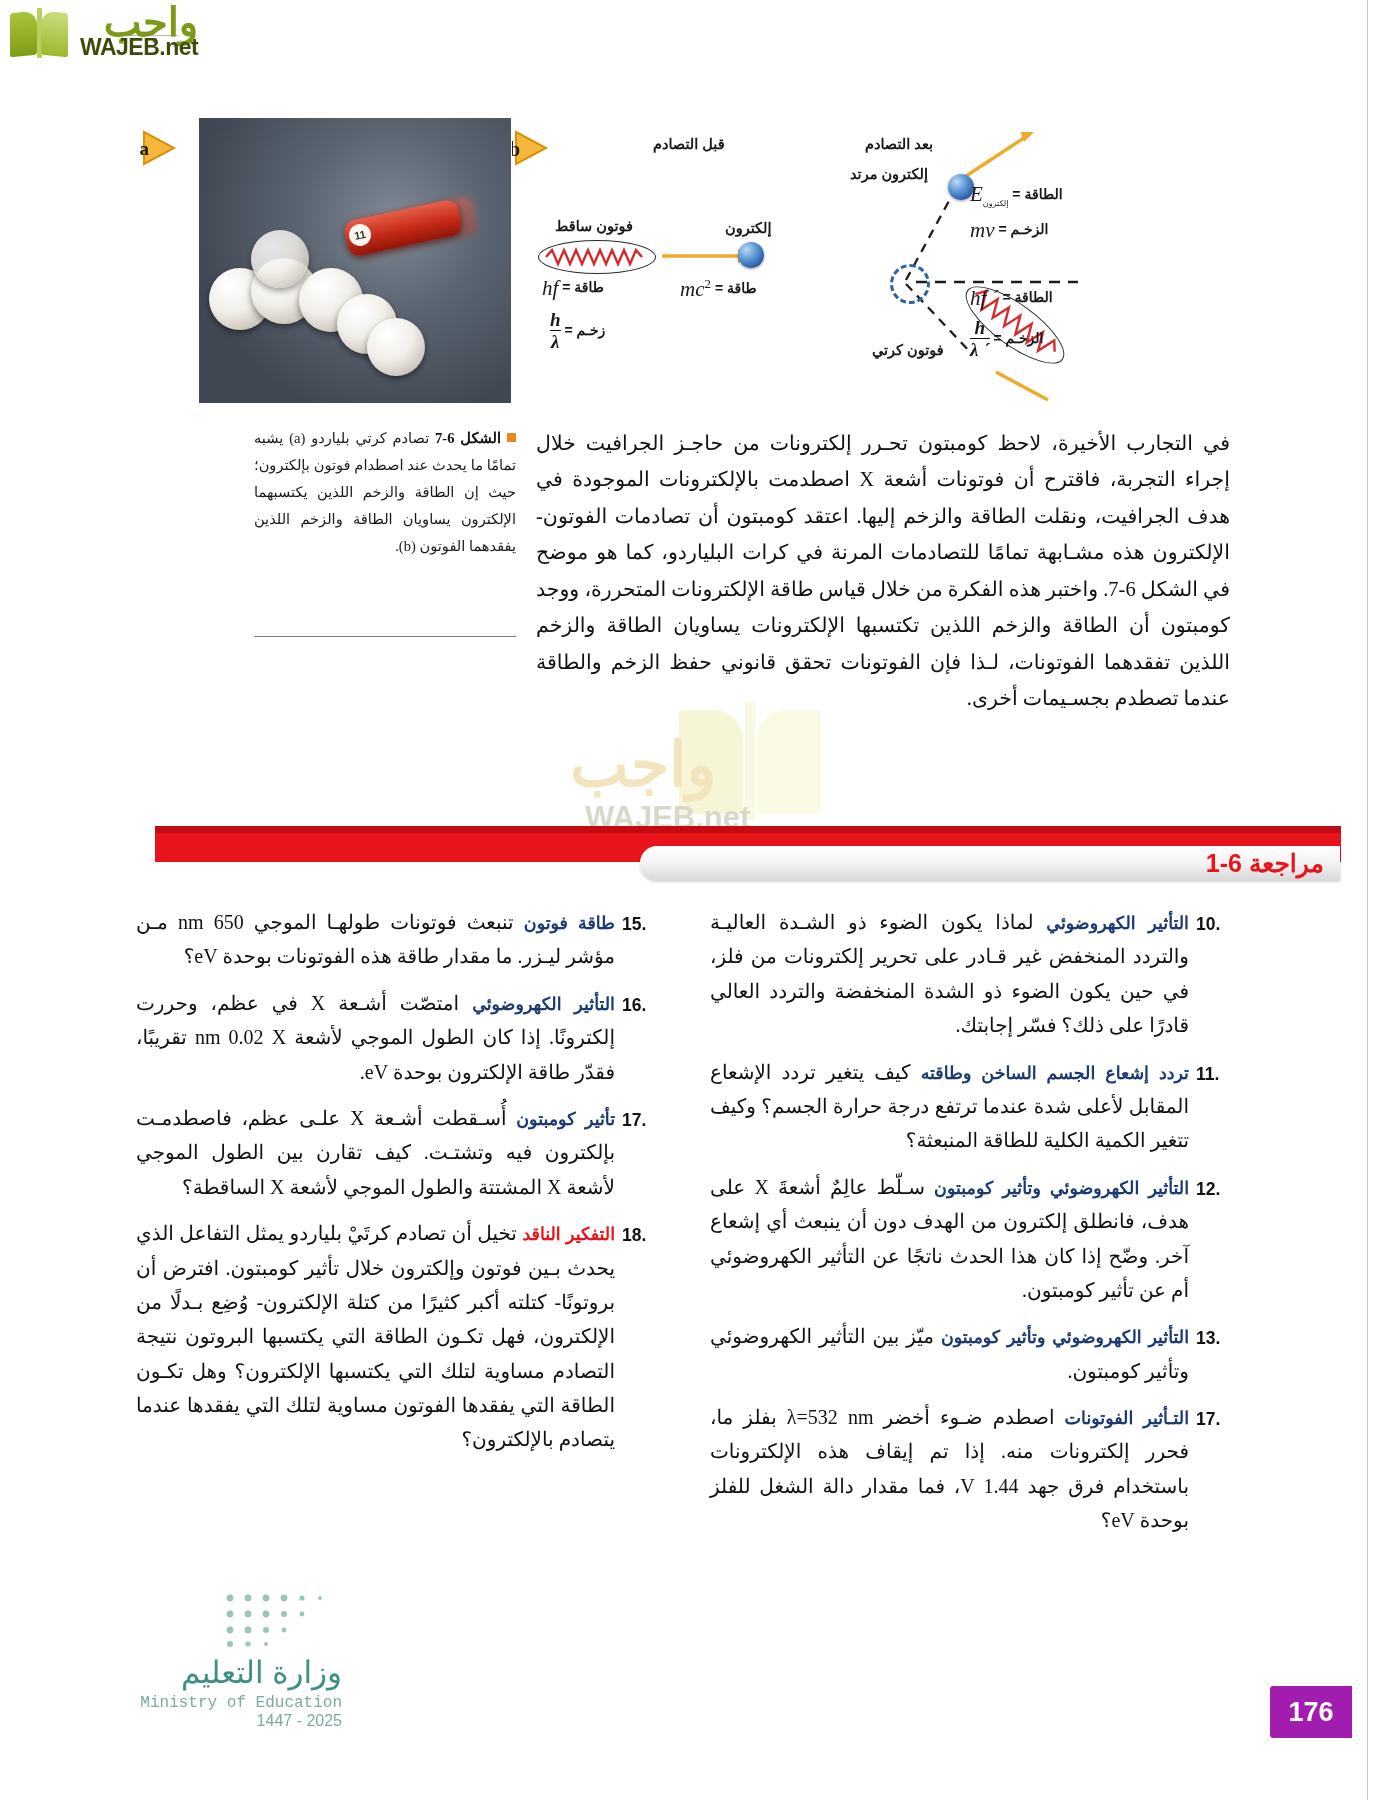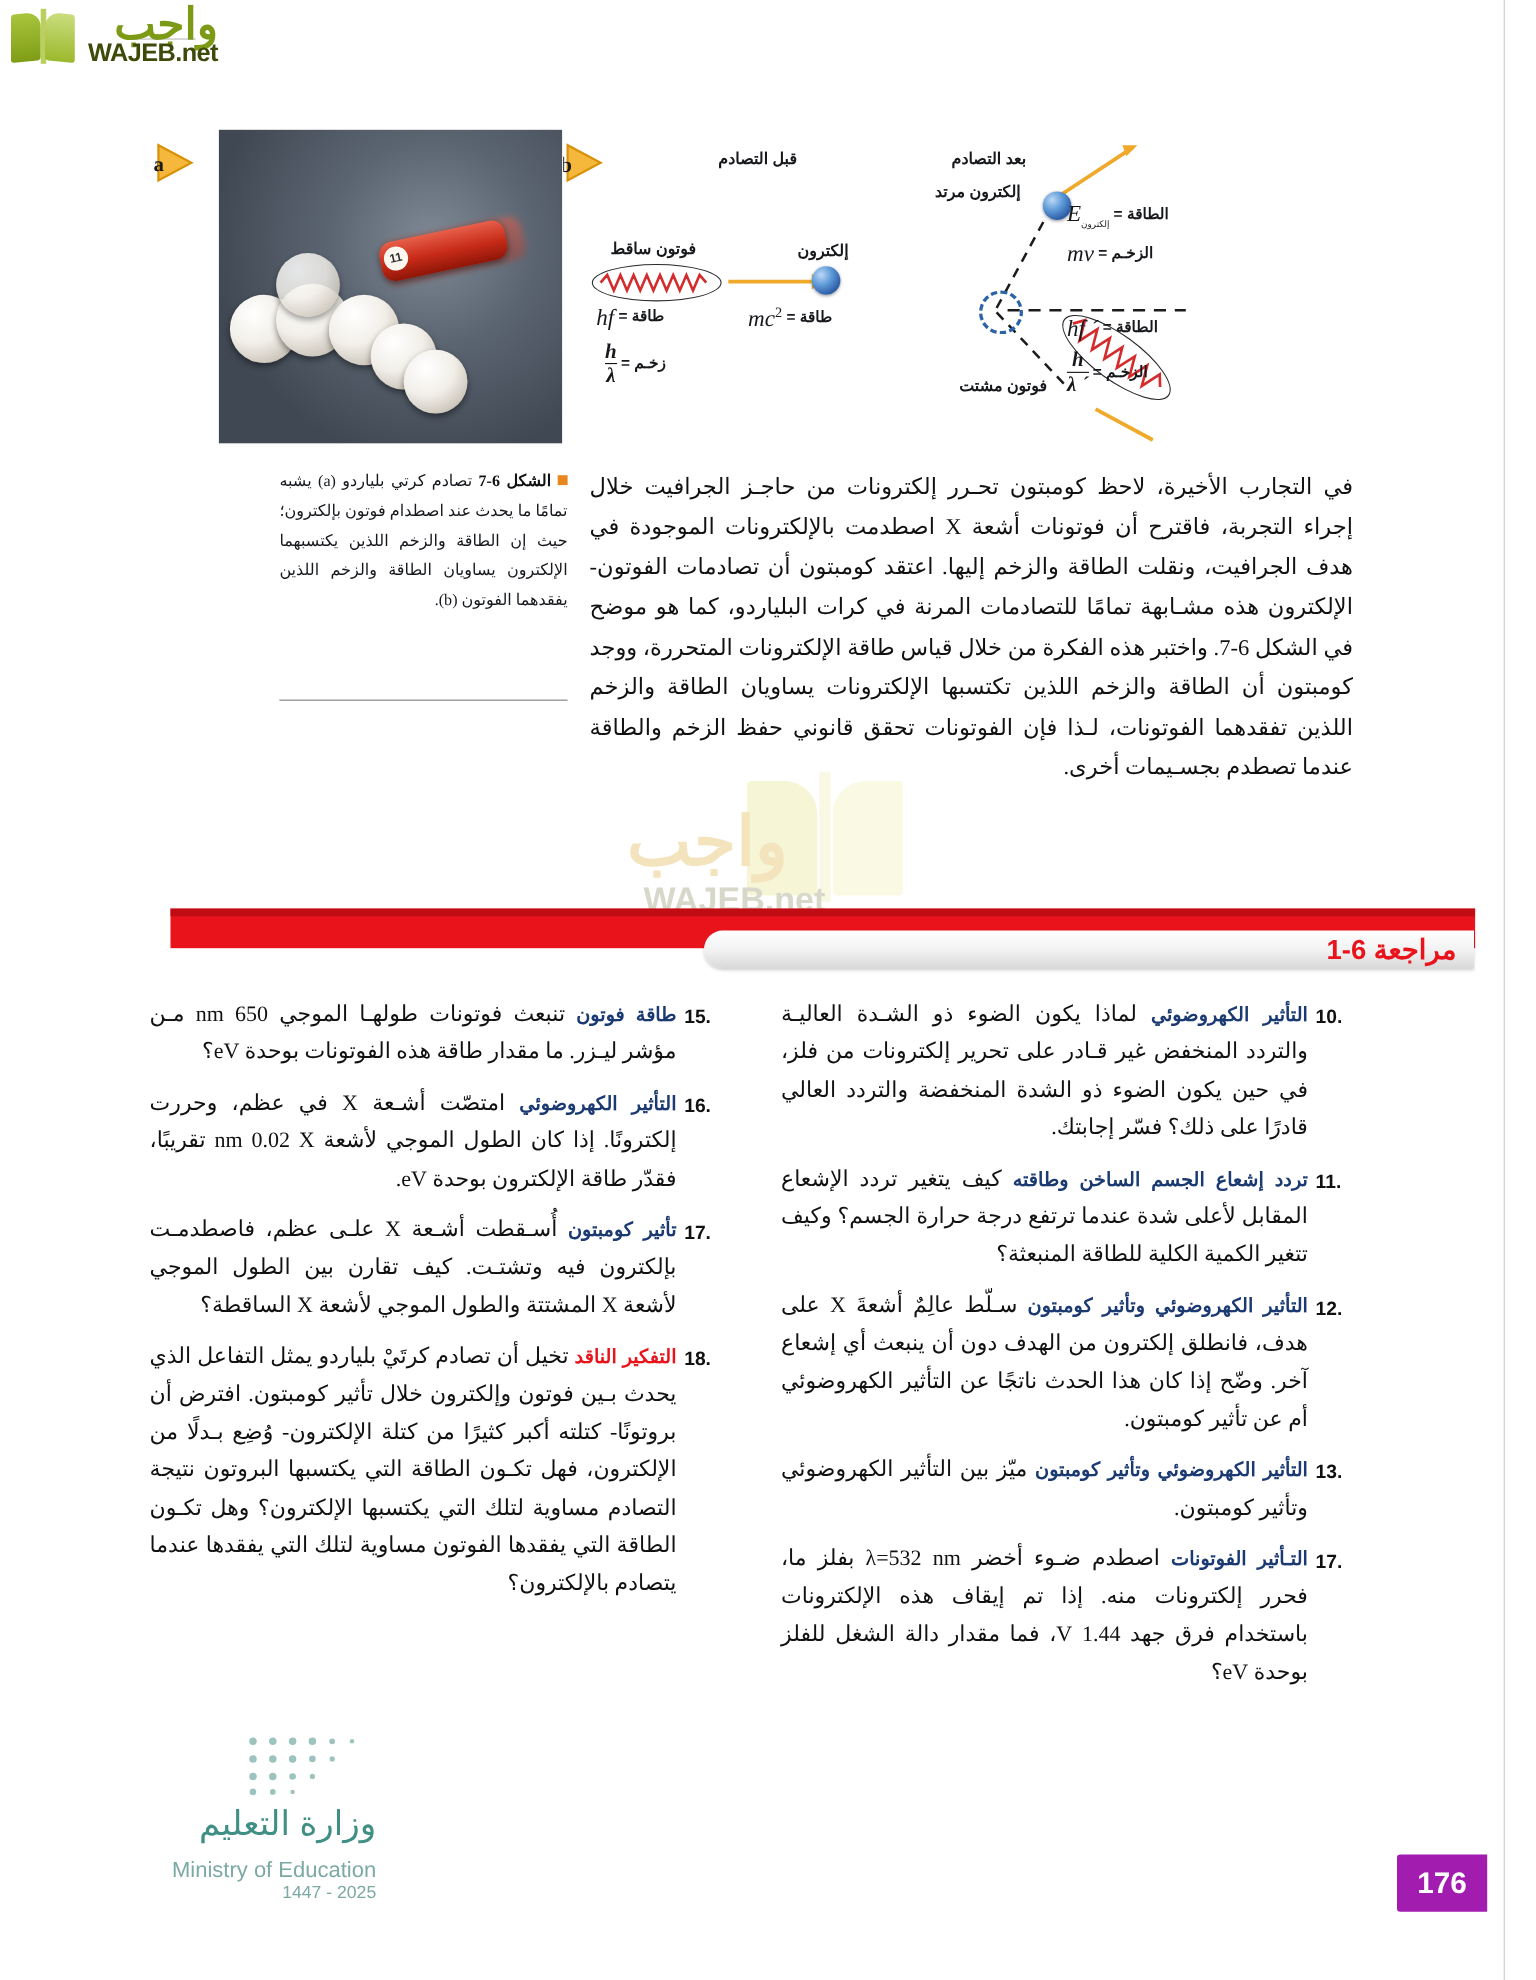--- a/index.html
+++ b/index.html
@@ -110,21 +110,21 @@
      font-size:17.5px;min-width:34px;text-align:left;padding-top:4px;direction:ltr;}
   .qtext{flex:1 1 auto;}
   .term{color:#1b3a72;font-family:"Liberation Sans",sans-serif;font-weight:bold;font-size:17.5px;}
   .term-red{color:#e8131b;font-family:"Liberation Sans",sans-serif;font-weight:bold;font-size:17.5px;}
 
   
   .moe{position:absolute;bottom:70px;left:62px;width:280px;}
   .moe-dots{position:relative;height:60px;margin-bottom:4px;}
   .moe-ar{font-family:"Liberation Sans",sans-serif;font-size:31px;color:#3f8f84;direction:rtl;
      letter-spacing:1px;}
-  .moe-en{font-family:Liberation Sans, sans-serif;font-size:20px;color:#7ca9a3;margin-top:13px;}
+  .moe-en{font-family:Liberation Mono, monospace;font-size:16px;color:#7ca9a3;margin-top:3px;}
   .moe-yr{font-family:"Liberation Sans",sans-serif;font-size:16px;color:#7ca9a3;}
   .pagenum{position:absolute;bottom:62px;right:44px;width:82px;height:52px;background:#a21caf;
      color:#fff;font-family:"Liberation Sans",sans-serif;font-weight:bold;font-size:27px;
      display:flex;align-items:center;justify-content:center;border-radius:3px 0 0 3px;}
 </style>
 </head>
 <body>
 
 <div class="page">
 
@@ -214,21 +214,21 @@
 
       <div class="dash-circle" style="left:370px;top:146px;"></div>
 
       <div class="electron" style="left:428px;top:56px;width:26px;height:26px;"></div>
       <div class="dg-label" style="left:330px;top:48px;">إلكترون مرتد</div>
 
       <div class="photon-ellipse" style="left:436px;top:186px;width:116px;height:40px;transform:rotate(36deg);"></div>
       <svg style="position:absolute;left:444px;top:192px;transform:rotate(36deg);" width="102" height="26">
         <polyline points="2,13 9,4 16,22 23,4 30,22 37,4 44,22 51,4 58,22 65,4 72,22 79,4 86,22 93,4 100,13" fill="none" stroke="#d42c2c" stroke-width="2.4"></polyline>
       </svg>
-      <div class="dg-label" style="left:352px;top:224px;">فوتون مشتت</div>
+      <div class="dg-label" style="left:352px;top:224px;">فوتون كرتي</div>
 
       <div class="eq" style="left:450px;top:64px;">
         <span>الطاقة</span>
         <span> = </span><span class="m"><span>E</span><sub style="font-size:8px;font-style:normal;font-family:'Liberation Sans',sans-serif;">إلكترون</sub></span>
       </div>
       <div class="eq" style="left:450px;top:100px;">
         <span>الزخـم</span>
         <span> = </span><span class="m">mv</span>
       </div>
       <div class="eq" style="left:450px;top:168px;">

